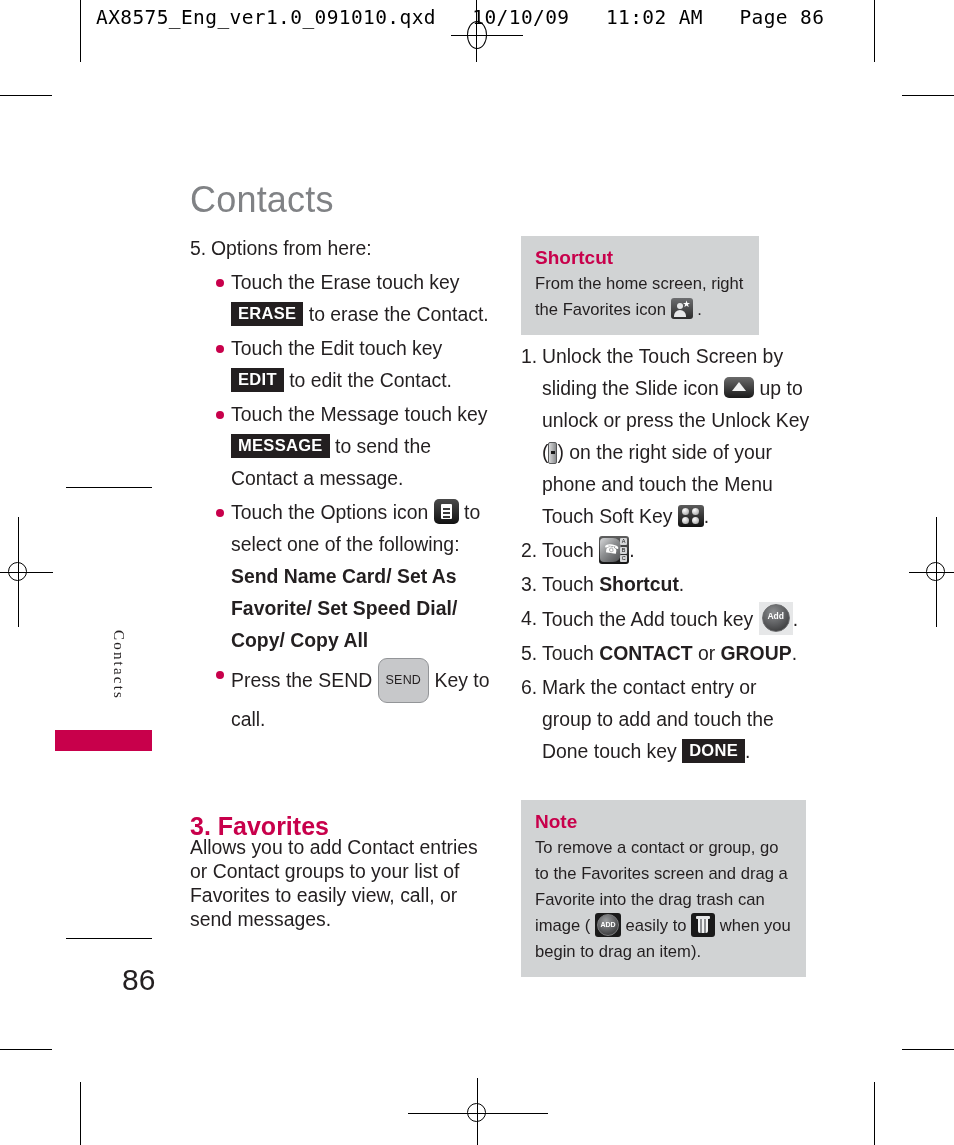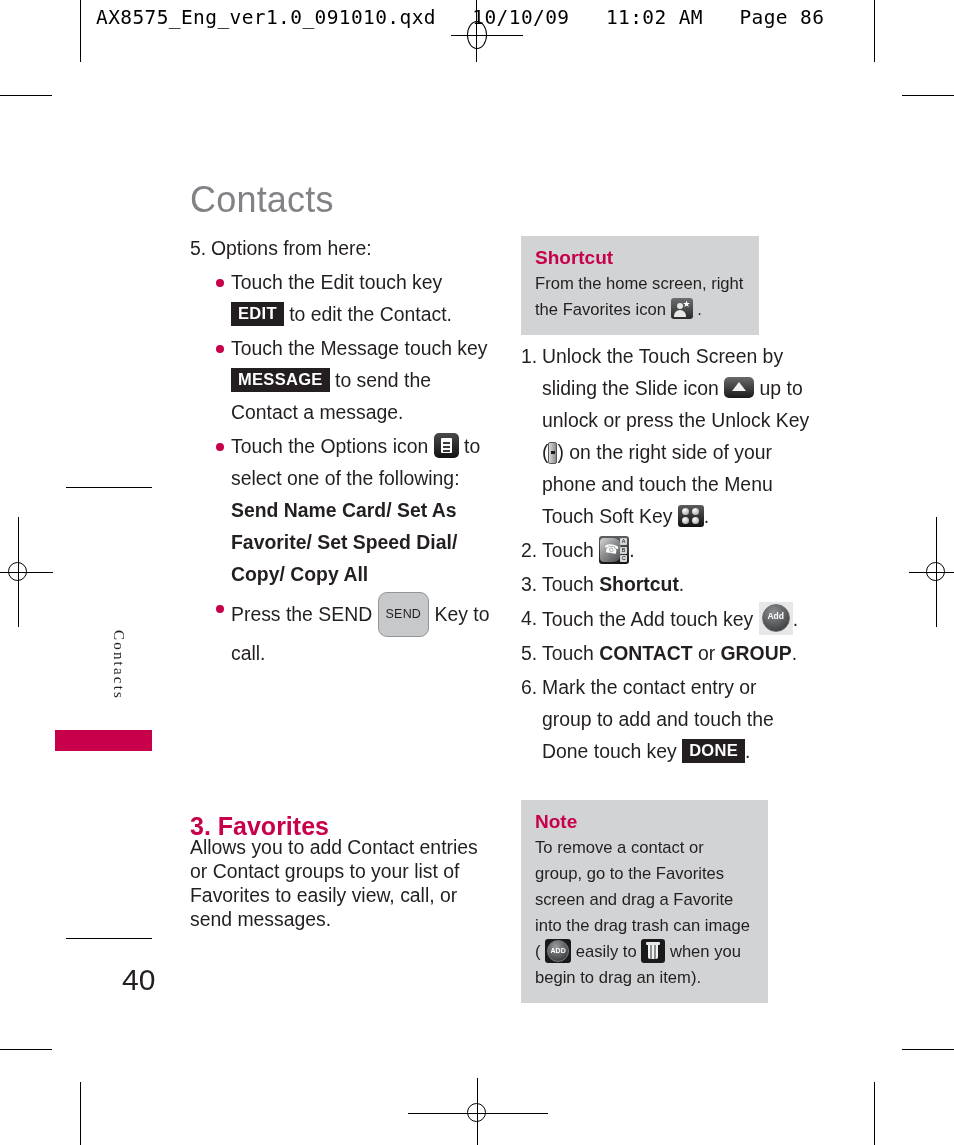--- a/index.html
+++ b/index.html
@@ -403,21 +403,21 @@
   }
   .callout .ct {
     color: #c8004b;
     font-weight: bold;
     font-size: 19px;
     line-height: 25px;
     display: block;
     margin-bottom: 1px;
   }
   #shortcut-box { left: 521px; top: 236px; width: 238px; }
-  #note-box     { left: 521px; top: 800px; width: 247px; }
+  #note-box     { left: 521px; top: 800px; width: 285px; }
 
   
   #favorites-heading {
     position: absolute;
     left: 190px; top: 791px;
     font-size: 25px;
     font-weight: bold;
     color: #c8004b;
   }
   #favorites-desc {
@@ -465,31 +465,36 @@
     <div class="mark hline" style="left:-8px; top:25px; width:72px;"></div>
     <div class="oval"></div>
   </div>
 </div>
 
 <div id="side-tab-label">Contacts</div>
 <div id="side-tab-bar" style="background:#c8004b;"></div>
 
 <h1 id="chapter-title">Contacts</h1>
 
-<div id="page-number">40</div>
+<div id="page-number">86</div>
 
 <div class="col" id="col-left">
 
   <div class="numitem">
     <span class="num">5.</span>
     <span class="body">Options from here:</span>
   </div>
 
   <ul class="bullets">
 
+    <li>
+      <span>Touch the Erase touch key</span>
+      <span class="keychip">ERASE</span>
+      <span>to erase the Contact.</span>
+    </li>
 
     <li>
       <span>Touch the Edit touch key</span>
       <span class="keychip">EDIT</span>
       <span>to edit the Contact.</span>
     </li>
 
     <li>
       <span>Touch the Message touch key</span>
       <span class="keychip">MESSAGE</span>

